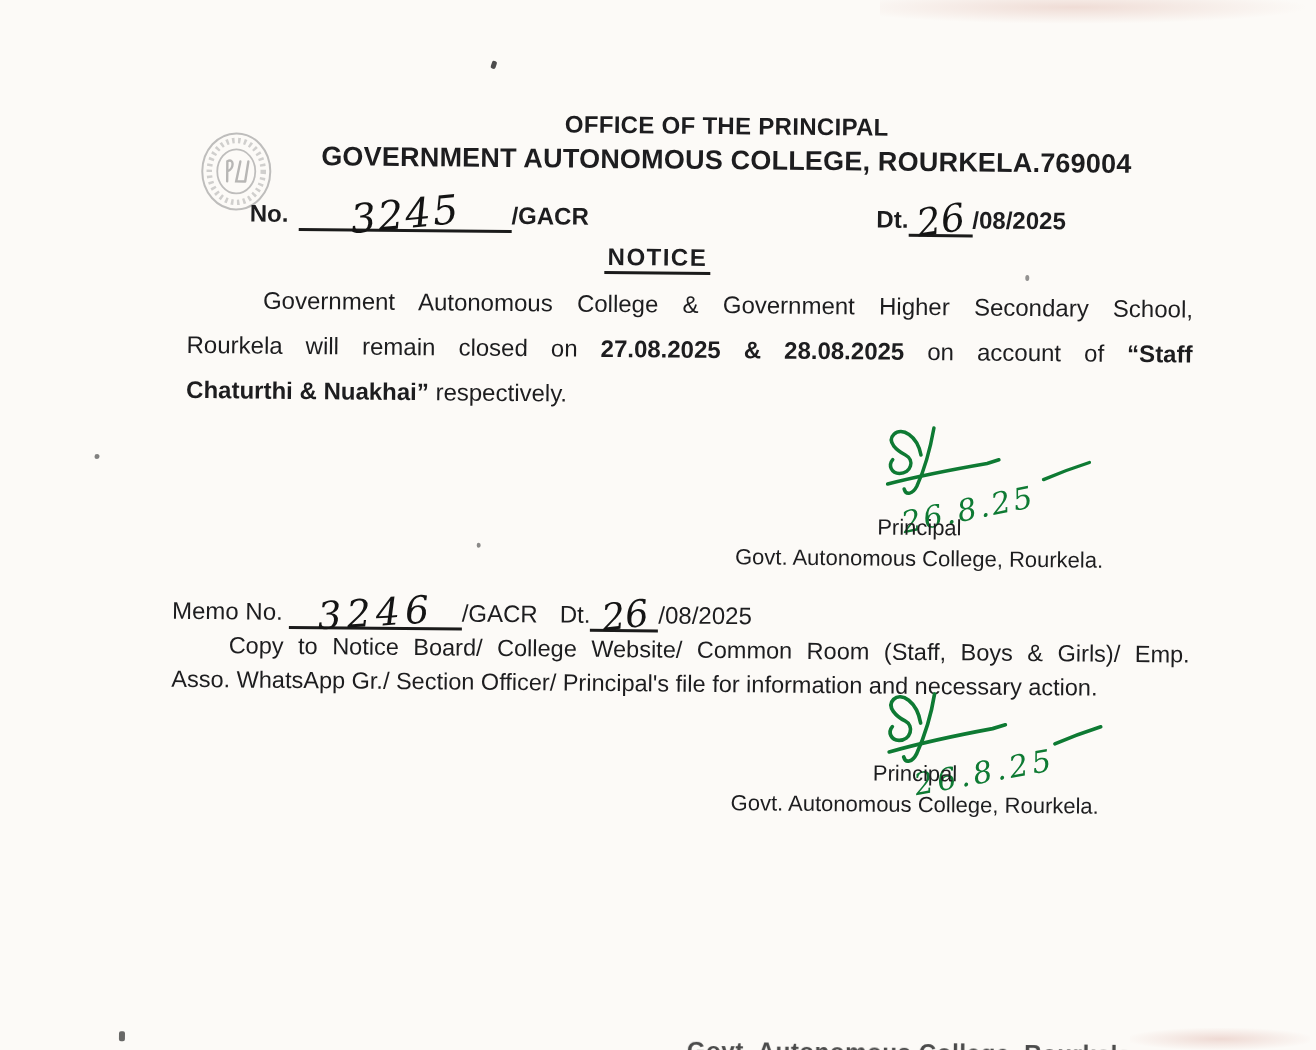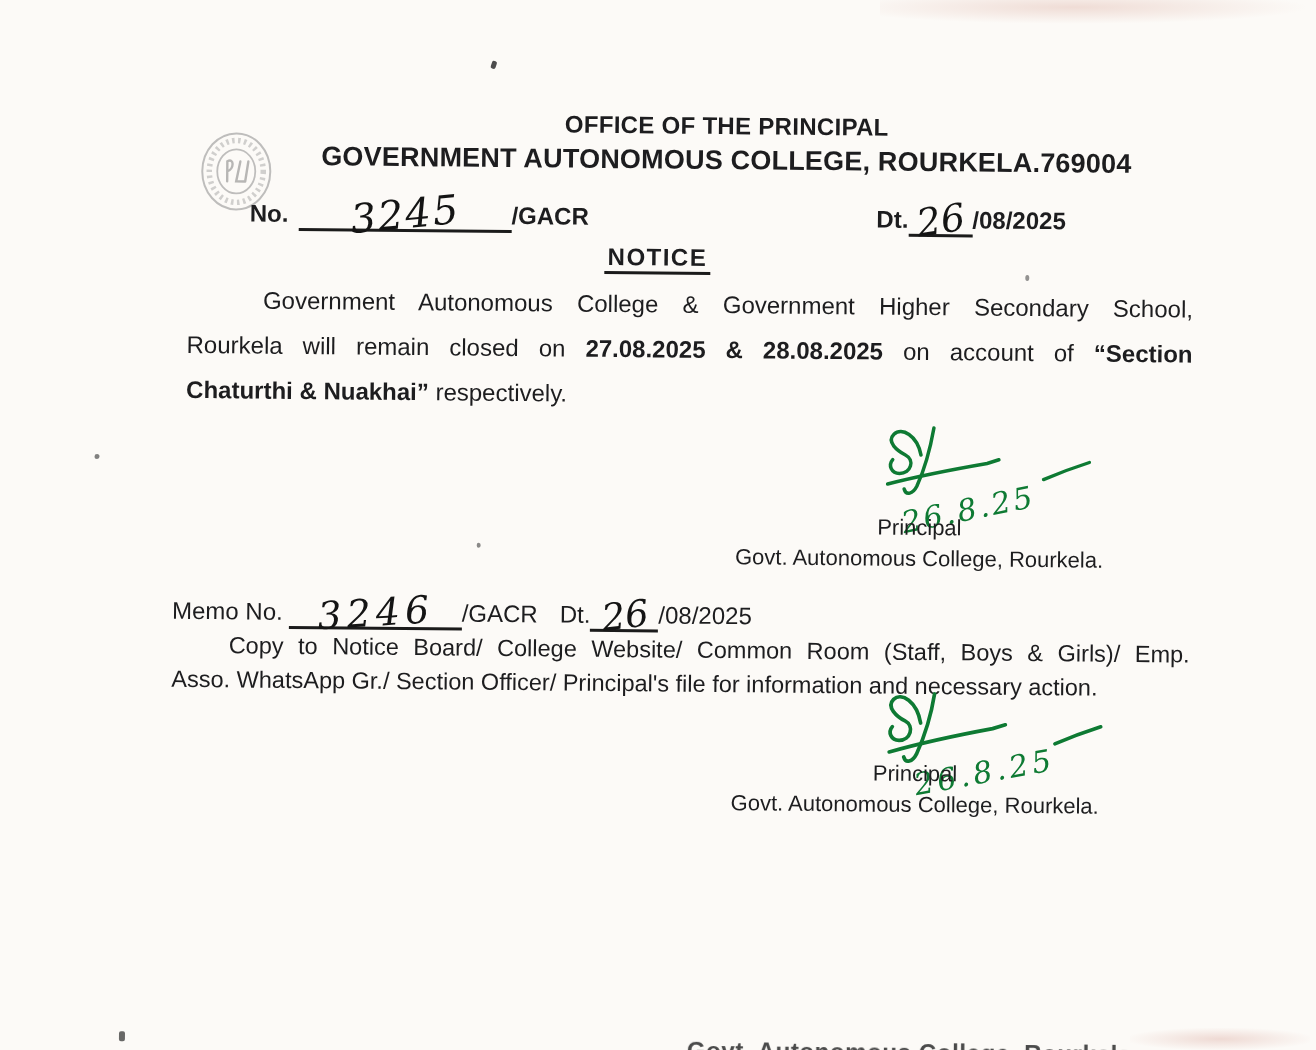--- a/index.html
+++ b/index.html
@@ -94,21 +94,21 @@
       <span>/08/2025</span>
     </span>
   </div>
 
   <div class="abs nhead">
     <span>NOTICE</span>
   </div>
 
   <div class="abs nbody">
     <div class="jline indent1"><span>Government Autonomous College &amp; Government Higher Secondary School,</span></div>
-    <div class="jline"><span>Rourkela will remain closed on </span><span class="b">27.08.2025 &amp; 28.08.2025</span><span> on account of </span><span class="b">“Section</span></div>
+    <div class="jline"><span>Rourkela will remain closed on </span><span class="b">27.08.2025 &amp; 28.08.2025</span><span> on account of </span><span class="b">“Staff</span></div>
     <div><span class="b">Chaturthi &amp; Nuakhai”</span><span> respectively.</span></div>
   </div>
 
   <svg class="abs sig-svg1" viewBox="0 0 250 115">
     <g fill="none" stroke="#0e7a33" stroke-width="3.6" stroke-linecap="round">
       <path d="M70,34 C66,14 50,5 42,13 C34,21 46,30 54,34 C64,39 60,53 48,53 C40,53 36,45 41,39"></path>
       <path d="M83,6 C80,24 74,48 66,66 C62,74 55,76 53,69"></path>
       <path d="M36,64 C70,55 105,48 138,42 L150,38"></path>
     </g>
     <g transform="rotate(-12 120 92)" fill="#0e7a33">

